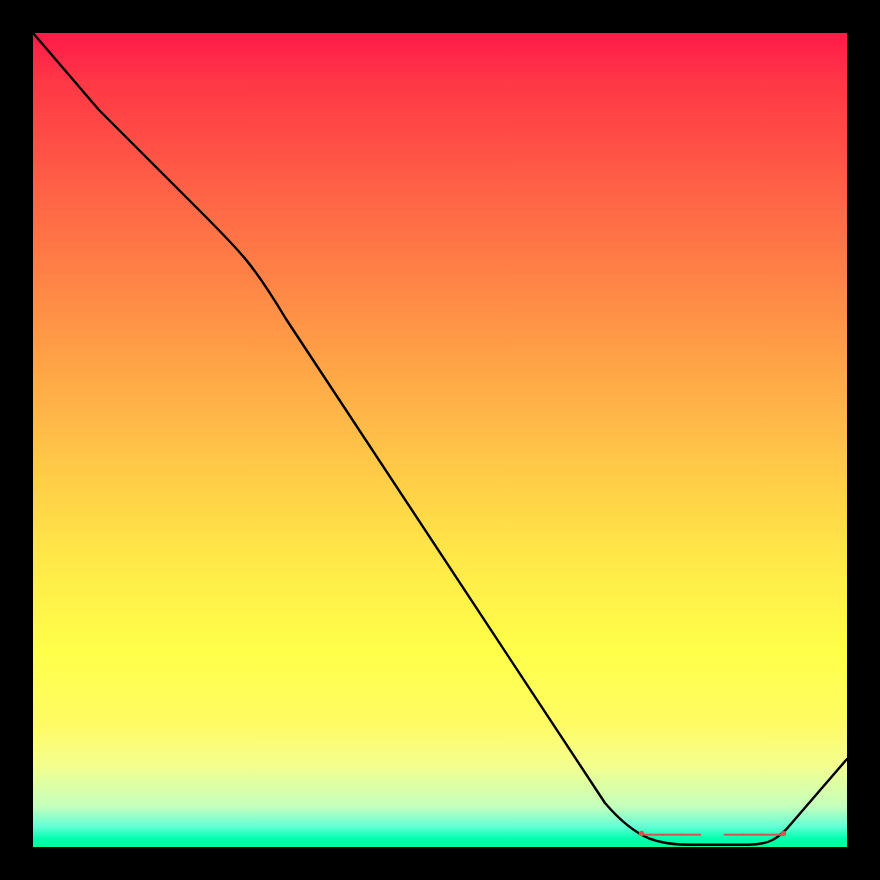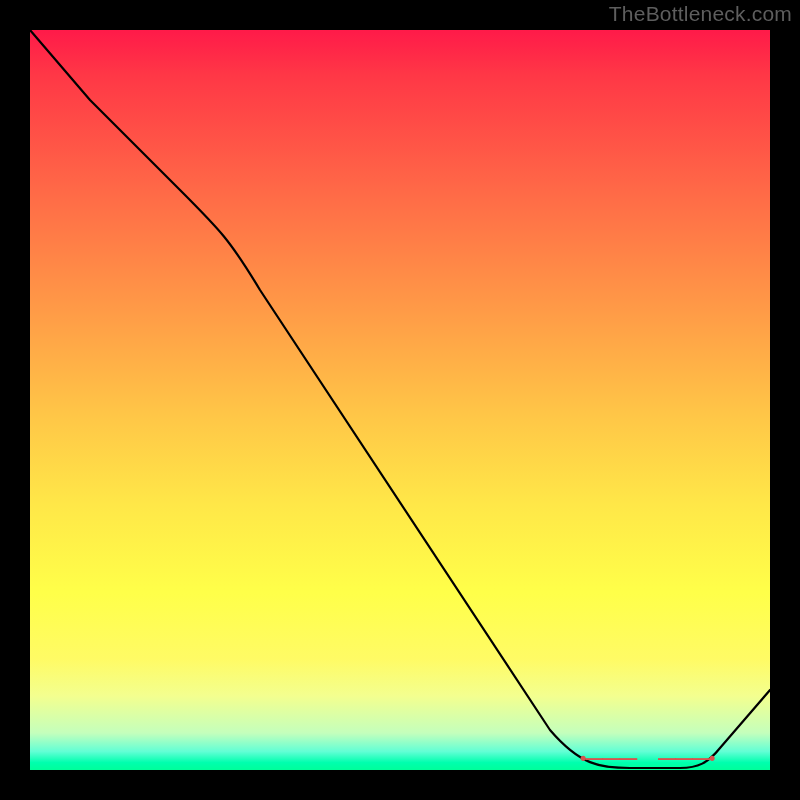--- a/index.html
+++ b/index.html
@@ -64,21 +64,20 @@
     color: #d8524e;
     letter-spacing: -1px;
     user-select: none;
   }
 </style>
 </head>
 <body>
 
 <div class="frame">
 
-  <div class="watermark">TheBottleneck.com</div>
 
   <div class="plot-area">
 
     <svg class="curve" viewBox="0 0 740 740" preserveAspectRatio="none">
 
       <path d="
         M 0 0
         L 60 70
         L 150 160
         C 190 200, 200 210, 230 260

